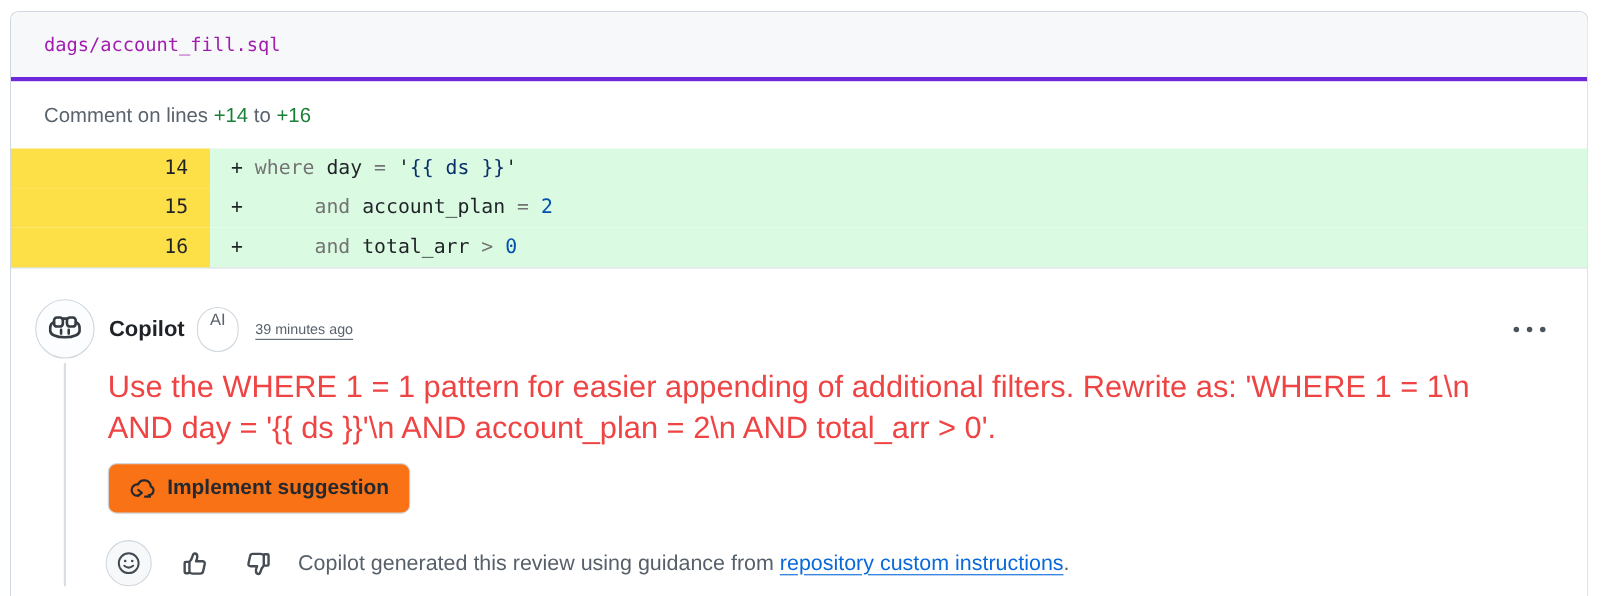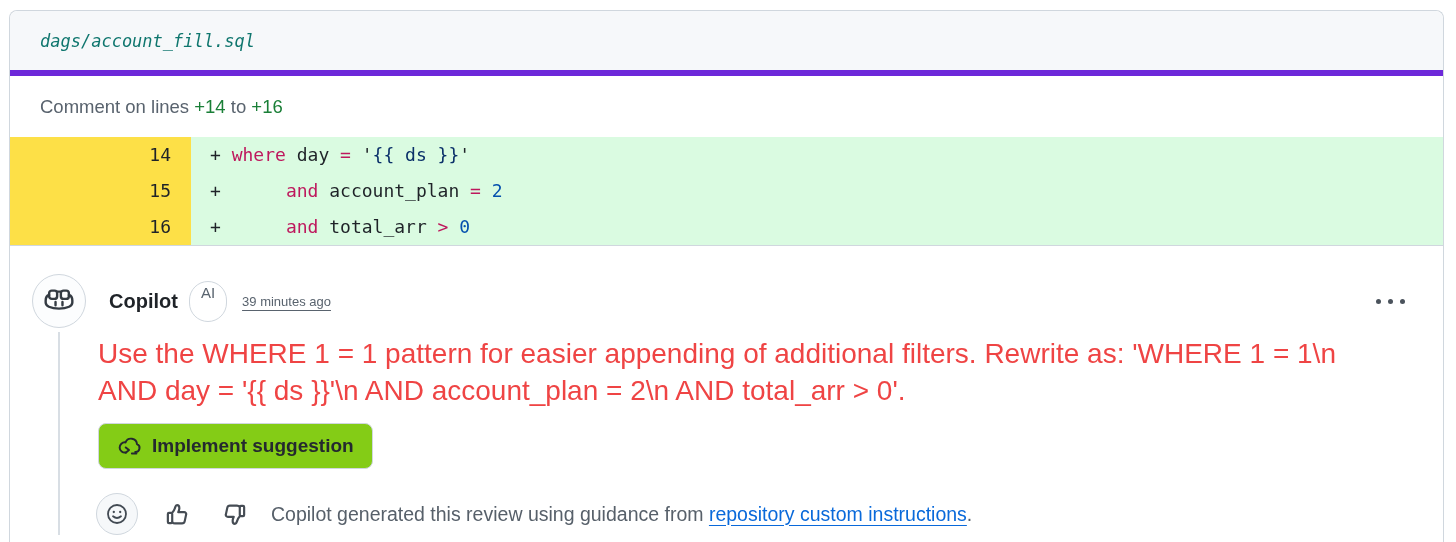--- a/index.html
+++ b/index.html
@@ -8,67 +8,67 @@
     font-family:"Liberation Sans","DejaVu Sans",sans-serif;color:#1f2328;
     position:relative;
   }
   .container{
     position:absolute;left:9px;top:10px;width:1433px;height:560px;
     border:1px solid #d0d7de;border-bottom:none;border-radius:8px 8px 0 0;
     background:#fff;box-sizing:content-box;
   }
   
   .file-header{
-    height:59px;background:#f6f8fa;border-bottom:6px solid #6d28d9;
+    height:59px;background:#f6f8fa;border-bottom:4px solid #6d28d9;
     border-radius:8px 8px 0 0;display:flex;align-items:center;padding:0 30px;
-    font-family:"DejaVu Sans Mono","Liberation Mono",monospace;font-size:17px;color:#0f766e;font-style:italic;
+    font-family:"DejaVu Sans Mono","Liberation Mono",monospace;font-size:17px;color:#a21caf;
   }
   
   .range-row{height:61px;display:flex;align-items:center;padding:0 30px;font-size:18.5px;color:#59636e;}
   .range-row span{white-space:pre;}
   .range-green{color:#1a7f37;}
   
   .diff{border-bottom:1px solid #d0d7de;}
   .diff-row{display:flex;height:36px;}
   .diff-gutter{
     width:181px;background:#fde047;text-align:right;padding-right:20px;box-sizing:border-box;
     font-family:"DejaVu Sans Mono","Liberation Mono",monospace;font-size:18px;line-height:36px;color:#1f2328;
   }
   .diff-code{
     flex:1;background:#dafbe1;white-space:pre;padding-left:19px;
     font-family:"DejaVu Sans Mono","Liberation Mono",monospace;font-size:18px;line-height:36px;color:#1f2328;
   }
-  .tok-k{color:#be185d;}
+  .tok-k{color:#737373;}
   .tok-n{color:#0550ae;}
   .tok-s{color:#0a3069;}
   .tok-p{color:#1f2328;}
   
   .comment-section{position:relative;padding:28px 34px 0 22px;}
   .thread-line{position:absolute;left:48px;top:86px;bottom:0;width:2px;background:#d8dee4;}
   .comment-header{display:flex;align-items:center;position:relative;z-index:1;}
   .avatar{
     width:54px;height:54px;border-radius:50%;border:1px solid #d0d7de;background:#fcfdfe;
     display:flex;align-items:center;justify-content:center;box-sizing:border-box;flex:none;
   }
-  .author{margin-left:23px;font-weight:700;font-size:20px;color:#1f2328;}
+  .author{margin-left:13px;font-weight:700;font-size:20px;color:#1f2328;}
   .ai-badge{
     margin-left:11px;border:1px solid #d0d7de;border-radius:999px;padding:2px 11px 20px;
     font-size:15px;color:#59636e;background:#fff;
   }
   .timestamp{margin-left:15px;font-size:13px;color:#59636e;text-decoration:underline;text-underline-offset:4px;cursor:pointer;}
   .spacer{flex:1;}
   .kebab{display:flex;gap:7px;padding:10px 4px;cursor:pointer;align-items:center;}
   .kebab .dot{width:5px;height:5px;border-radius:50%;background:#4b535c;}
   .comment-body{
     position:relative;z-index:1;margin:7px 0 0 66px;font-size:28px;line-height:37px;
     max-width:1292px;color:#ef4444;
   }
   .implement-btn{
     position:relative;z-index:1;margin:14px 0 0 66px;display:inline-flex;align-items:center;gap:10px;
-    height:46px;padding:0 18px;border:1px solid #d0d7de;border-radius:8px;background:#84cc16;
+    height:46px;padding:0 18px;border:1px solid #d0d7de;border-radius:8px;background:#f97316;
     font-family:inherit;font-size:19px;font-weight:700;color:#24292f;cursor:pointer;
   }
   .reactions{position:relative;z-index:1;margin:24px 0 0 64px;display:flex;align-items:center;}
   .smiley-btn{
     width:42px;height:42px;border-radius:50%;border:1px solid #d0d7de;background:#f6f8fa;
     display:flex;align-items:center;justify-content:center;box-sizing:border-box;cursor:pointer;flex:none;
   }
   .thumb{margin-left:26px;display:flex;align-items:center;cursor:pointer;}
   .footer-text{margin-left:23px;font-size:19.5px;color:#57606a;}
   .footer-link{color:#0969da;text-decoration:underline;text-underline-offset:4px;cursor:pointer;}

